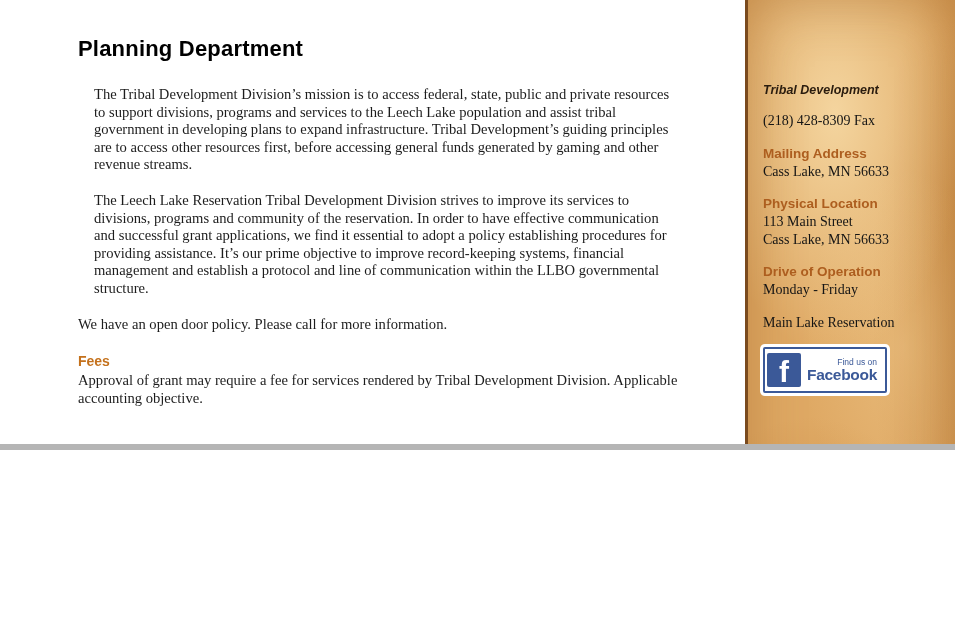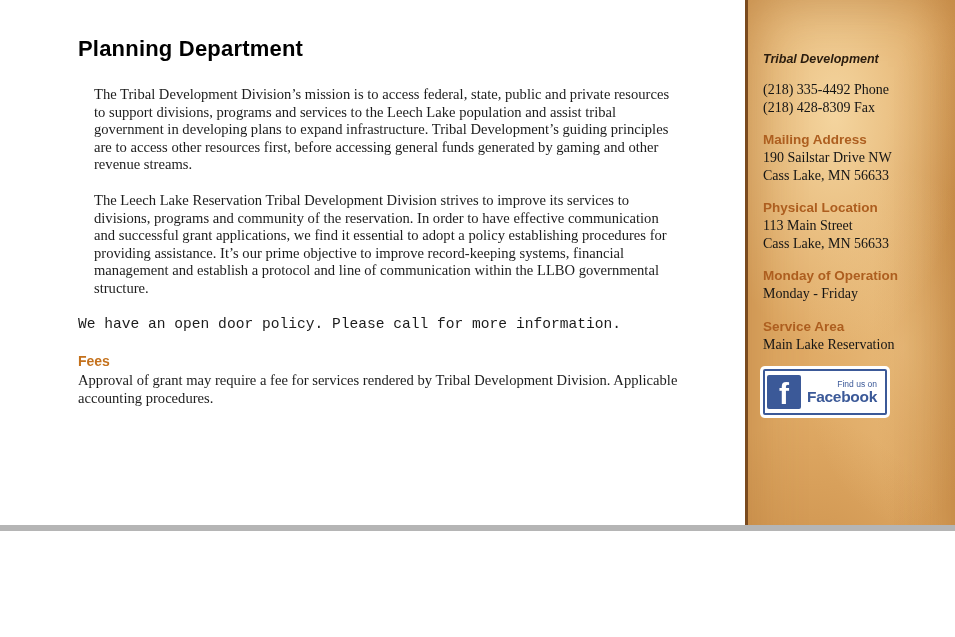--- a/index.html
+++ b/index.html
@@ -1,48 +1,48 @@
 <!DOCTYPE html>
 <html><head>
 <meta charset="utf-8">
 <style>
   html,body{margin:0;padding:0;background:#ffffff;}
   .page{
-    position:relative;width:955px;height:531px;overflow:hidden;
+    position:relative;width:955px;height:450px;overflow:hidden;
     background:#ef4444;font-family:"Liberation Serif",serif;color:#1c1c1c;
   }
   
   .main{position:absolute;left:0;top:0;width:745px;height:631px;background:#fff;}
   .main-inner{padding:36px 62px 0 78px;}
   .page-title{
     font-family:"Liberation Sans",sans-serif;font-weight:bold;
     font-size:22px;color:#000;margin:0 0 24px 0;letter-spacing:.2px;
   }
   .body-par{
     font-size:14.6px;line-height:17.6px;margin:0 0 18px 16px;max-width:664px;
   }
-  .open-door{margin:18px 0 14px 0;font-family:Liberation Mono, monospace;}
+  .open-door{margin:18px 0 14px 0;}
   .fees-heading{
     font-family:"Liberation Sans",sans-serif;font-weight:bold;
     font-size:14px;color:#c4711c;margin:20px 0 3px 0;
   }
   .fees-par{margin:0;}
   
   .sidebar{
     position:absolute;top:0;right:0;width:207px;height:631px;
     border-left:3px solid #7a4a1e;box-sizing:content-box;
     background-color:#dfa964;
     background-image:
       radial-gradient(ellipse 90% 55% at 42% 18%, rgba(250,225,175,.78), rgba(250,225,175,0) 70%),
       radial-gradient(ellipse 70% 40% at 75% 55%, rgba(242,205,145,.45), rgba(242,205,145,0) 70%),
       radial-gradient(ellipse 120% 60% at 30% 105%, rgba(165,95,25,.45), rgba(165,95,25,0) 65%),
       radial-gradient(ellipse 80% 100% at 108% 50%, rgba(170,100,30,.38), rgba(170,100,30,0) 60%);
     box-shadow:inset 0 0 55px rgba(150,85,25,.42);
   }
-  .side-inner{padding:52px 10px 0 15px;}
+  .side-inner{padding:83px 10px 0 15px;}
   .dept-title{
     font-family:"Liberation Sans",sans-serif;font-weight:bold;font-style:italic;
     font-size:12.5px;color:#2a1c0e;margin:0;
   }
   .side-section{margin-top:15px;}
   .side-heading{
     font-family:"Liberation Sans",sans-serif;font-weight:bold;
     font-size:13.5px;color:#ad5e1f;margin:0 0 1px 0;line-height:17px;
   }
   .side-line{font-size:14px;line-height:17.5px;color:#141414;}
@@ -81,52 +81,49 @@
 
   <div class="main">
     <div class="main-inner">
       <h1 class="page-title">Planning Department</h1>
 
       <p class="body-par">The Tribal Development Division’s mission is to access federal, state, public and private resources to support divisions, programs and services to the Leech Lake population and assist tribal government in developing plans to expand infrastructure. Tribal Development’s guiding principles are to access other resources first, before accessing general funds generated by gaming and other revenue streams.</p>
       <p class="body-par">The Leech Lake Reservation Tribal Development Division strives to improve its services to divisions, programs and community of the reservation. In order to have effective communication and successful grant applications, we find it essential to adopt a policy establishing procedures for providing assistance. It’s our prime objective to improve record-keeping systems, financial management and establish a protocol and line of communication within the LLBO governmental structure.</p>
       <p class="body-par open-door">We have an open door policy. Please call for more information.</p>
 
       <h2 class="fees-heading">Fees</h2>
-      <p class="body-par fees-par">Approval of grant may require a fee for services rendered by Tribal Development Division. Applicable accounting procedures.</p>
+      <p class="body-par fees-par">Approval of grant may require a fee for services rendered by Tribal Development Division. Applicable accounting objective.</p>
     </div>
   </div>
 
   <div class="sidebar">
     <div class="side-inner">
       <p class="dept-title">Tribal Development</p>
 
       <div class="side-section">
-        <div class="side-line">(218) 335-4492 Phone</div>
         <div class="side-line">(218) 428-8309 Fax</div>
       </div>
 
       <div class="side-section">
         <div class="side-heading">Mailing Address</div>
-        <div class="side-line">190 Sailstar Drive NW</div>
         <div class="side-line">Cass Lake, MN 56633</div>
       </div>
 
       <div class="side-section">
         <div class="side-heading">Physical Location</div>
         <div class="side-line">113 Main Street</div>
         <div class="side-line">Cass Lake, MN 56633</div>
       </div>
 
       <div class="side-section">
-        <div class="side-heading">Monday of Operation</div>
+        <div class="side-heading">Drive of Operation</div>
         <div class="side-line">Monday - Friday</div>
       </div>
 
       <div class="side-section">
-        <div class="side-heading">Service Area</div>
         <div class="side-line">Main Lake Reservation</div>
       </div>
 
       <div class="fb-badge">
         <div class="fb-square">f</div>
         <div class="fb-text">
           <div class="fb-find">Find us on</div>
           <div class="fb-name">Facebook</div>
         </div>
       </div>

